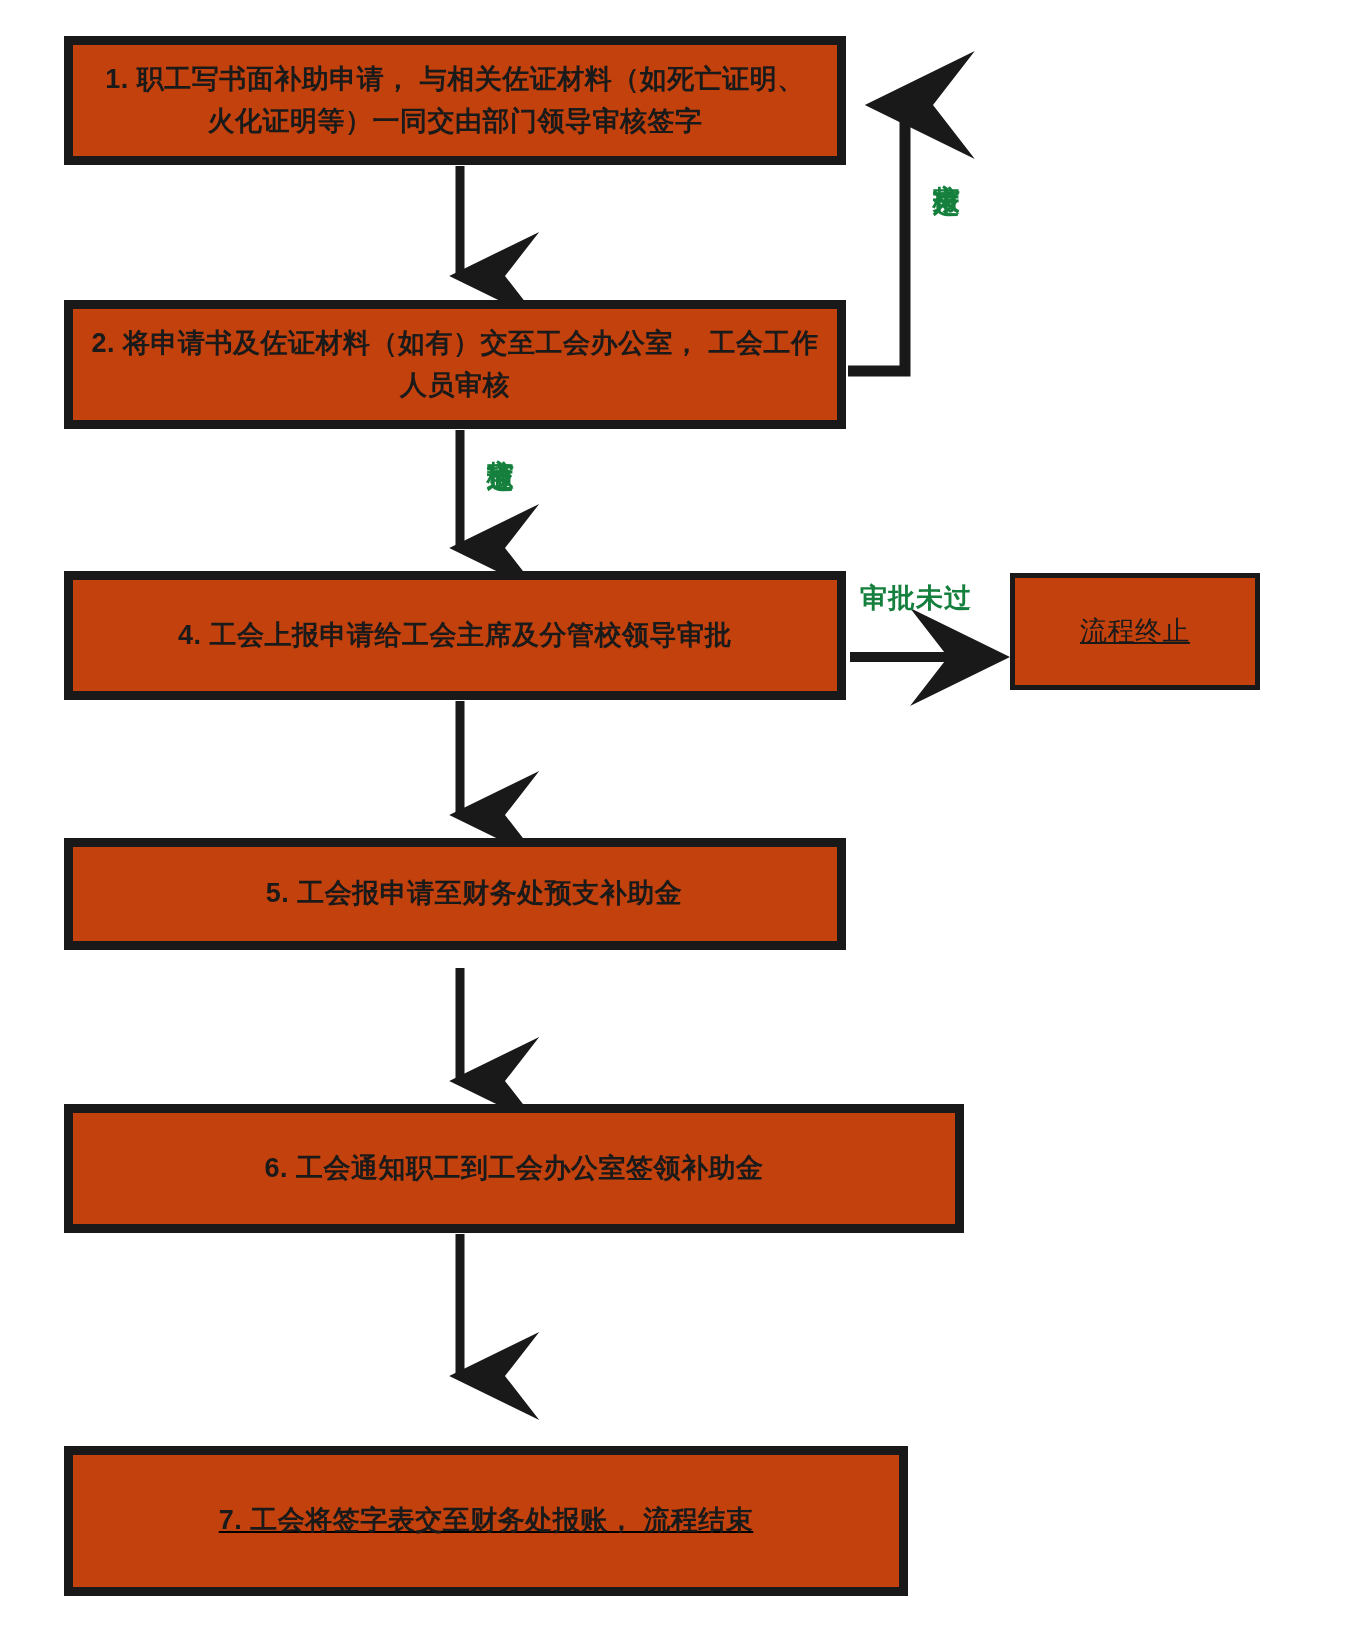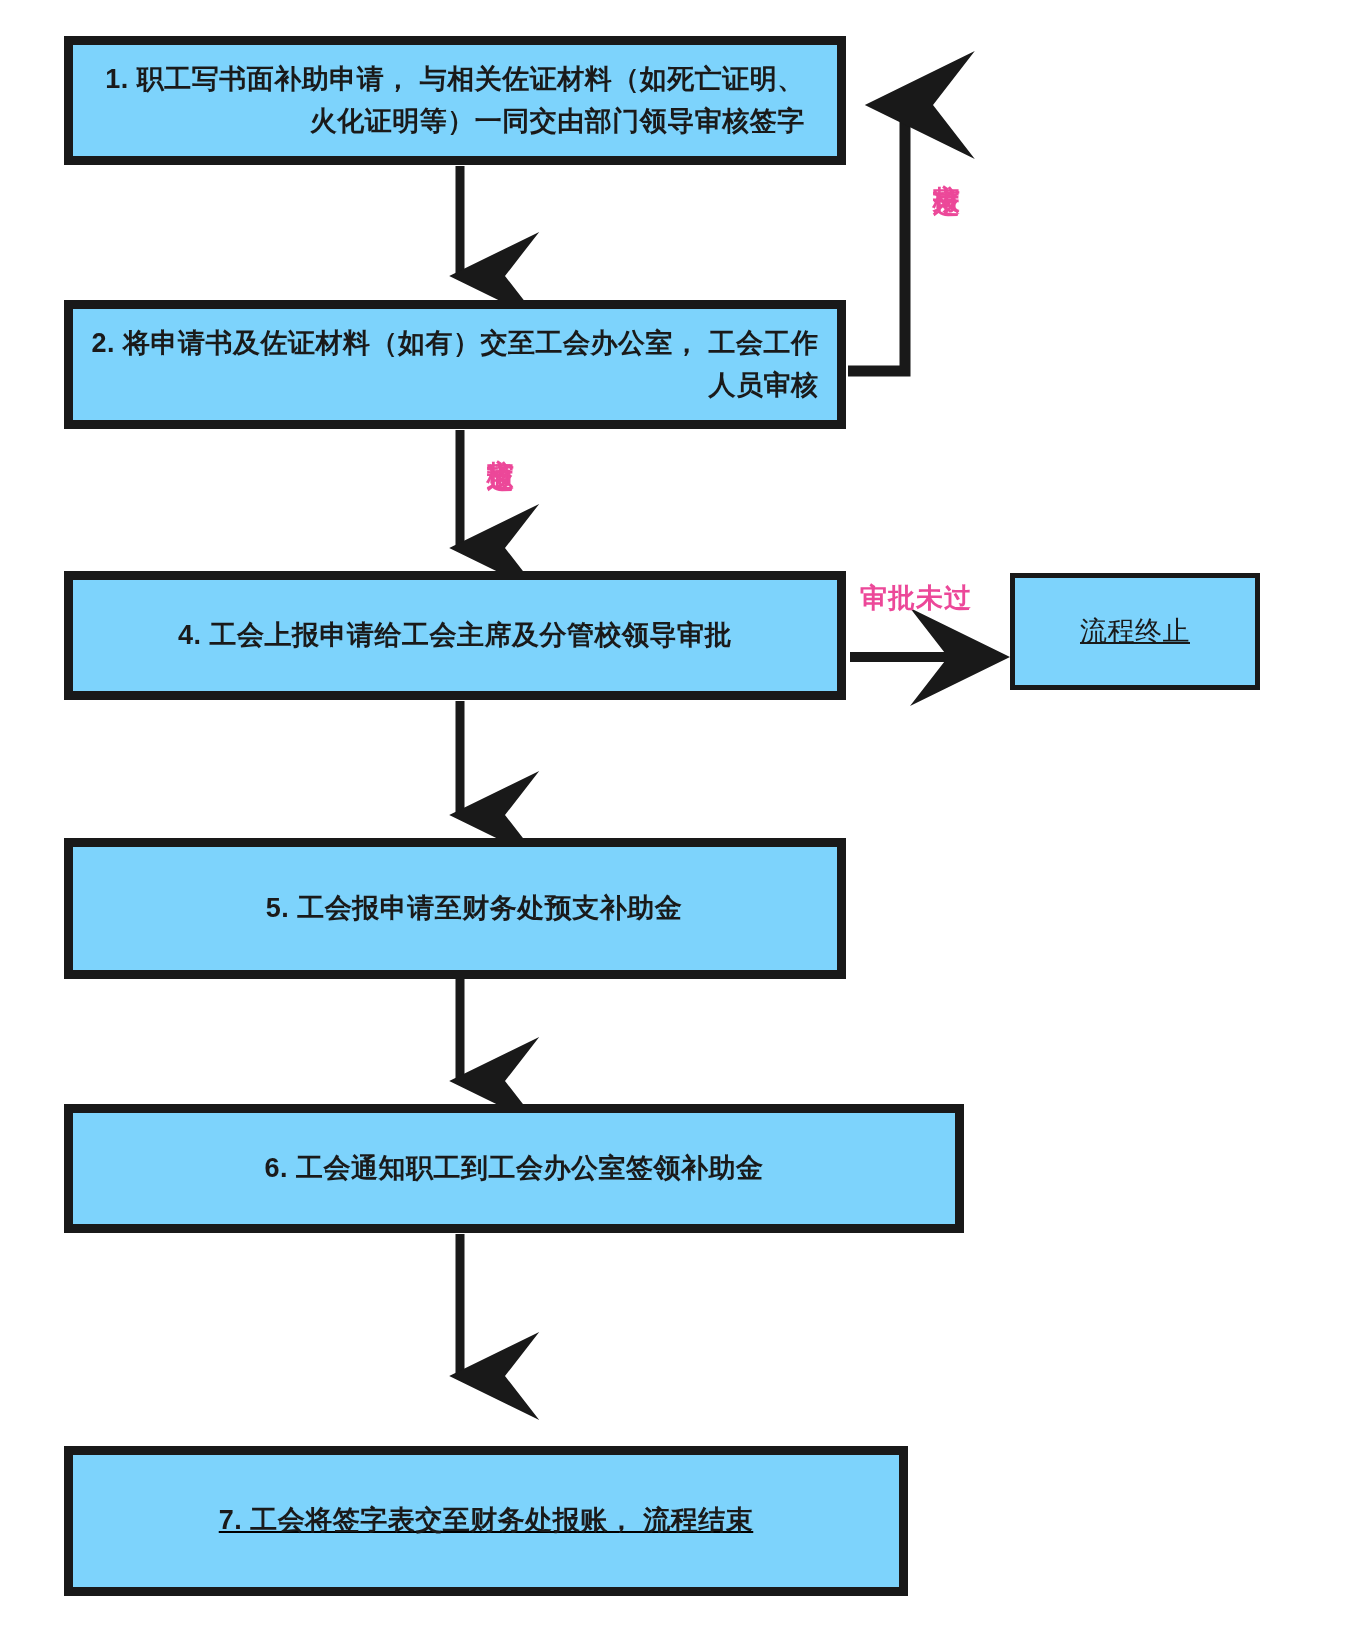--- a/index.html
+++ b/index.html
@@ -13,26 +13,26 @@
   #canvas {
     position: relative;
     width: 1363px;
     height: 1636px;
     background: #ffffff;
     overflow: hidden;
   }
   .node {
     position: absolute;
     box-sizing: border-box;
-    background: #7dd3fc;
+    background: #c2410c;
     border: 9px solid #191919;
     display: flex;
     align-items: center;
     justify-content: center;
-    text-align: right;
+    text-align: center;
   }
   .node.thin {
     border-width: 5px;
   }
   .node-label {
     font-size: 27px;
     font-weight: 700;
     color: #1a1a1a;
     line-height: 1.55;
     letter-spacing: 0.5px;
@@ -41,21 +41,21 @@
   }
   .node.terminal .node-label {
     font-weight: 400;
     font-size: 27px;
     text-decoration: underline;
   }
   .edge-label {
     position: absolute;
     font-size: 27px;
     font-weight: 700;
-    color: #ec4899;
+    color: #15803d;
     letter-spacing: 1px;
     white-space: nowrap;
   }
   .edge-label.vertical {
     writing-mode: vertical-rl;
     text-orientation: upright;
     line-height: 1.05;
     letter-spacing: 2px;
   }
   svg.wires {
@@ -107,21 +107,21 @@
 
   <div class="node" style="left:64px; top:300px; width:782px; height:129px;">
     <div class="node-label">2. 将申请书及佐证材料（如有）交至工会办公室，  工会工作
 人员审核</div>
   </div>
 
   <div class="node" style="left:64px; top:571px; width:782px; height:129px;">
     <div class="node-label">4. 工会上报申请给工会主席及分管校领导审批</div>
   </div>
 
-  <div class="node" style="left:64px; top:838px; width:782px; height:141px;padding-left:38px;">
+  <div class="node" style="left:64px; top:838px; width:782px; height:112px;padding-left:38px;">
     <div class="node-label">5. 工会报申请至财务处预支补助金</div>
   </div>
 
   <div class="node" style="left:64px; top:1104px; width:900px; height:129px;">
     <div class="node-label">6. 工会通知职工到工会办公室签领补助金</div>
   </div>
 
   <div class="node" style="left:64px; top:1446px; width:844px; height:150px;text-decoration:underline;">
     <div class="node-label">7. 工会将签字表交至财务处报账，  流程结束</div>
   </div>

